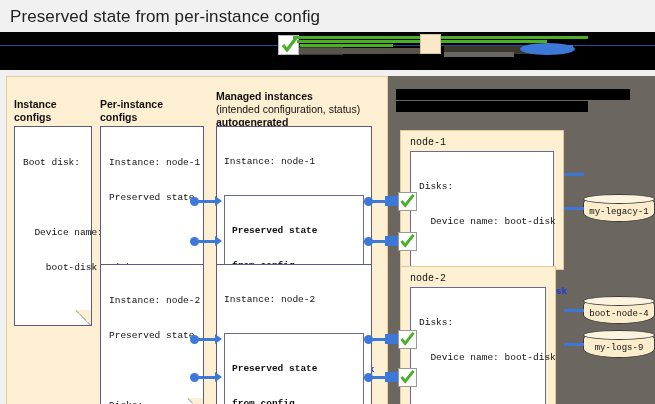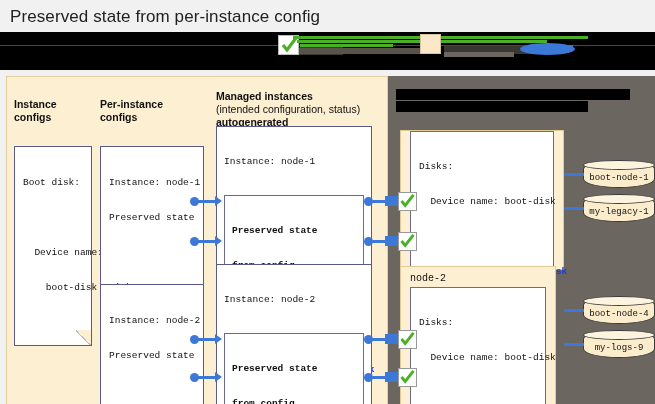--- a/index.html
+++ b/index.html
@@ -59,21 +59,20 @@
   }
 
   
   .col-hd { position:absolute; font-size:10.5px; font-weight:bold; color:#111; line-height:13px; }
   .col-hd .sub { font-weight:normal; }
 
   
   .doc {
     position:absolute; background:#fff; border:1px solid #5a5a8a;
     font-family:"Liberation Mono", monospace;
-    margin-top:20px;
   }
   .doc .fold {
     position:absolute; right:-1px; bottom:-1px; width:16px; height:16px;
     background: linear-gradient(225deg, #fdefd2 0 50%, #bdbdbd 50% 56%, #fff 56%);
     border-right:1px solid #5a5a8a; border-bottom:1px solid #5a5a8a;
   }
   .doc-body { padding:7px 8px; font-size:9.5px; line-height:11.6px; color:#111; white-space:pre; }
 
   
   .card {
@@ -215,36 +214,33 @@
         <div><span> Device name: </span><span class="blue">legacy-disk</span></div>
         <div><span> Disk name: </span><span class="bld">my-legacy-1</span></div>
         
         
         
       </div>
     </div>
   </div>
 
   <div class="nodecard" style="left:400px; top:54px; width:164px; height:140px;">
+    <div class="ntitle">node-1</div>
     <div class="nbox">
       <div>Disks:</div>
       <div>  Device name: boot-disk</div>
       <div>&nbsp;</div>
       <div><span>  Device name: </span><span class="blue">legacy-disk</span></div>
       <div><span>  Disk name: </span><span class="bld">my-legacy-1</span></div>
       <div>&nbsp;</div>
       
       
     </div>
   </div>
 
-  <div class="disk" style="left:583px; top:84px;">
-    <div class="cap"></div>
-    <div class="lbl">boot-node-1</div>
-  </div>
   <div class="disk" style="left:583px; top:118px;">
     <div class="cap"></div>
     <div class="lbl">my-legacy-1</div>
   </div>
   <div class="hline" style="left:564px; top:97px; width:20px;"></div>
   <div class="hline" style="left:564px; top:131px; width:20px;"></div>
 
   <div class="dot" style="left:190px; top:121px;"></div>
   <div class="hline" style="left:197px; top:124px; width:18px;"></div>
   <div class="arrow" style="left:215px; top:120px;"></div>

